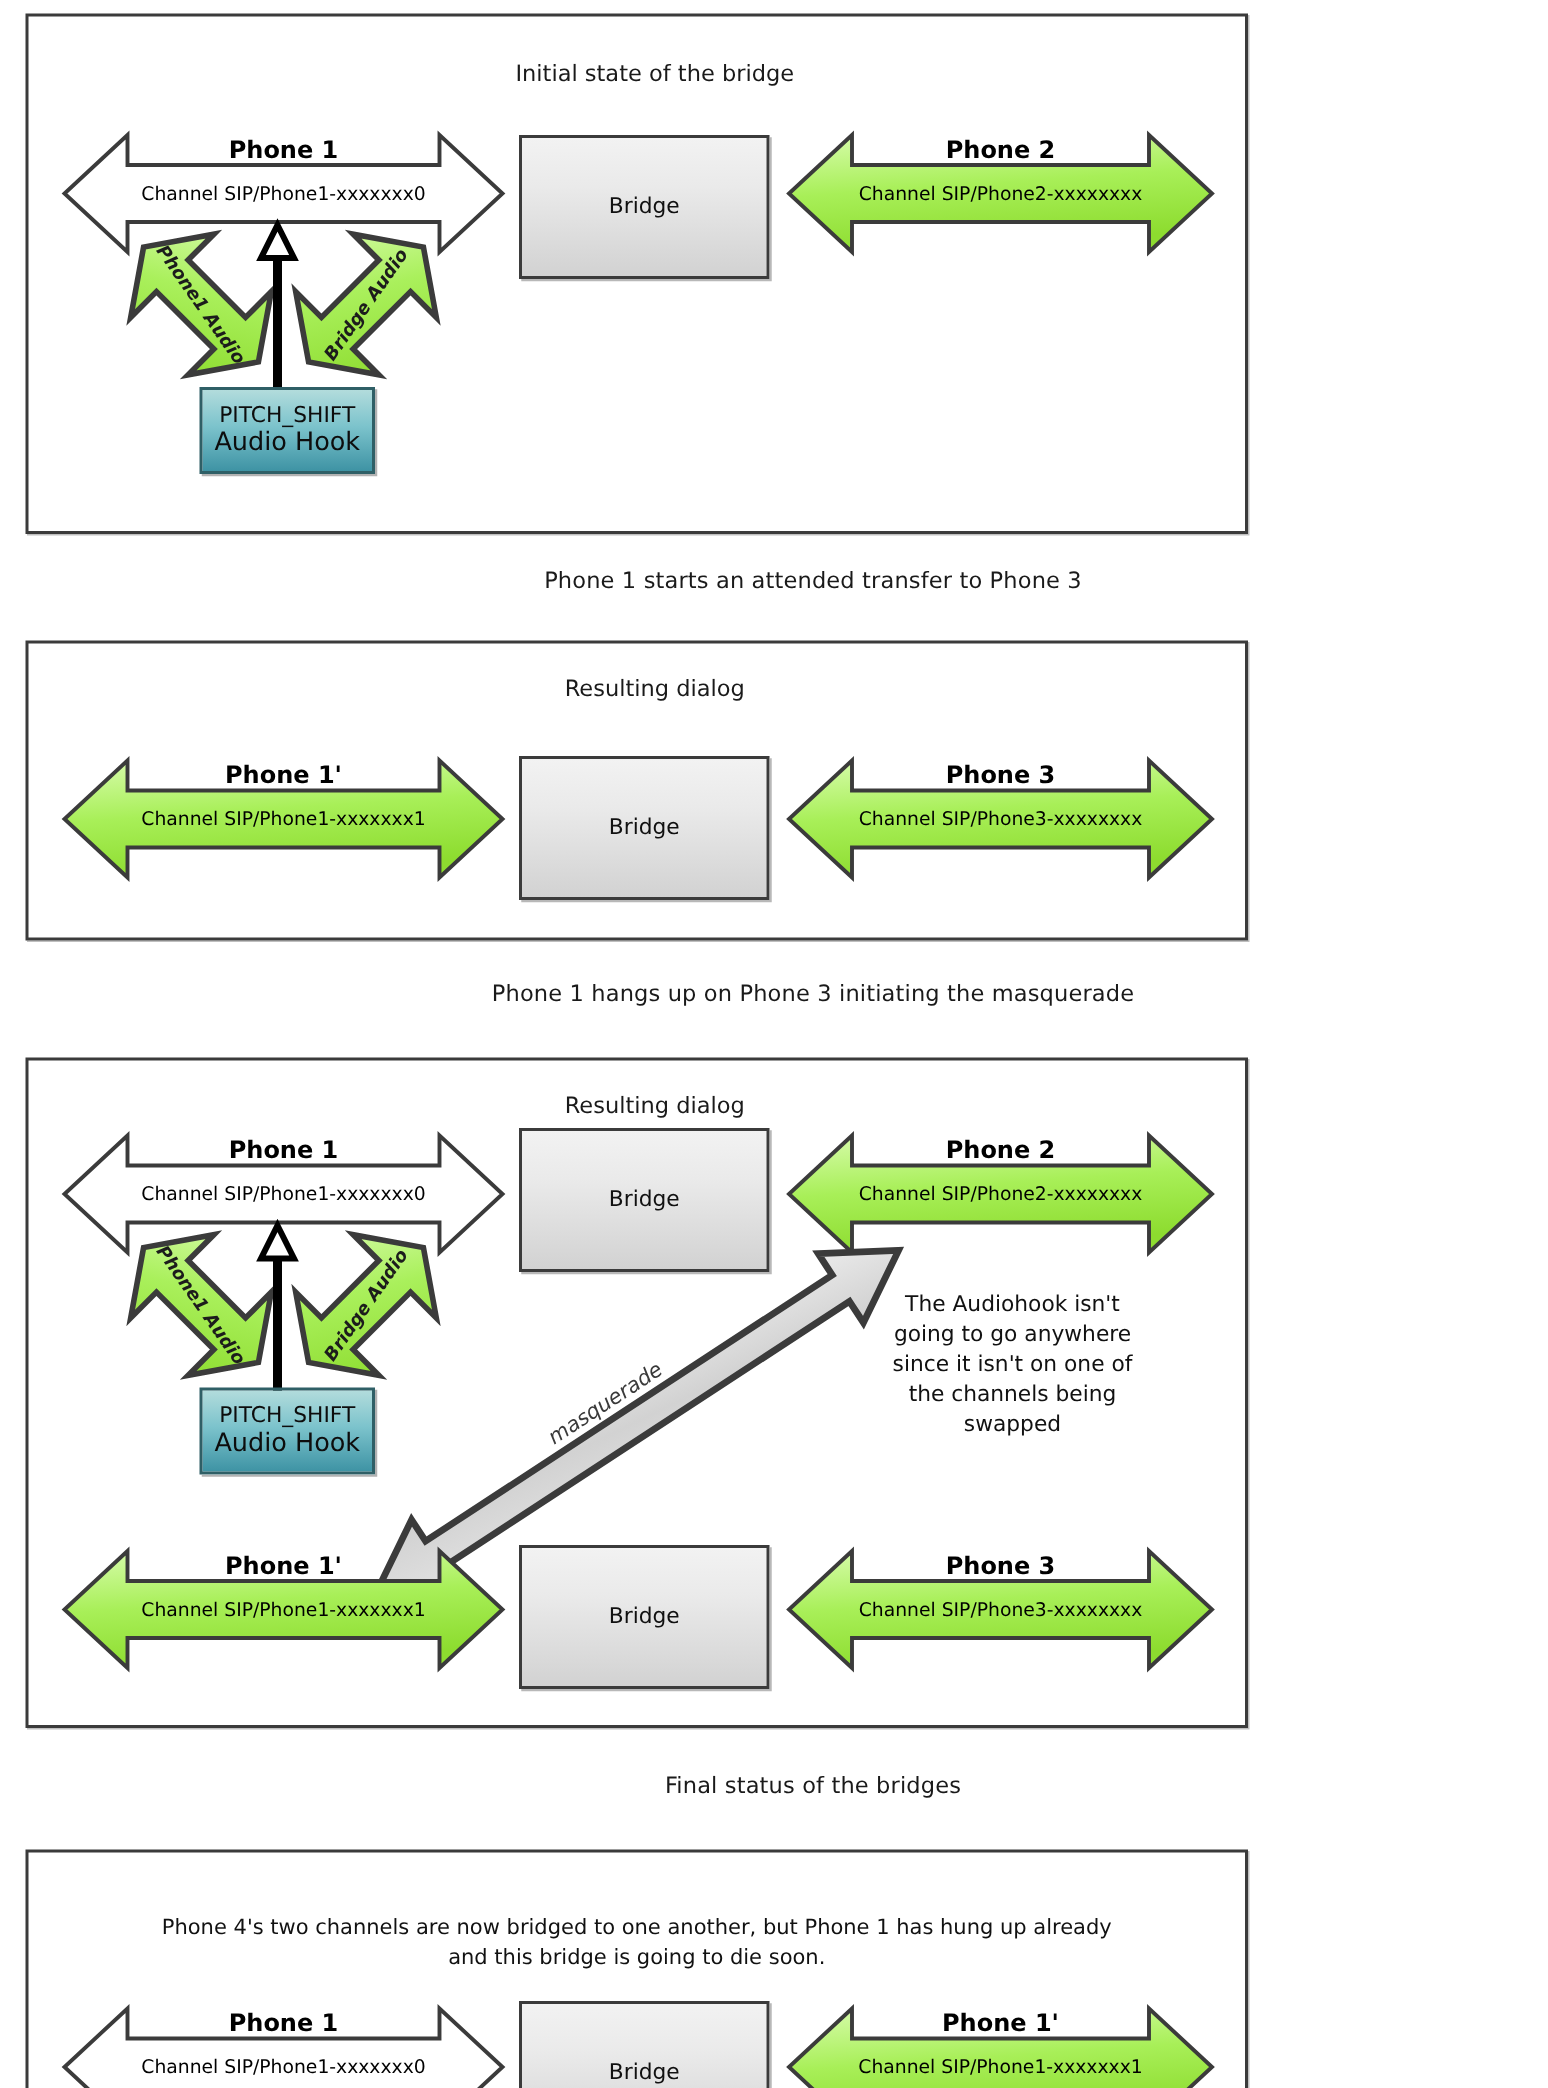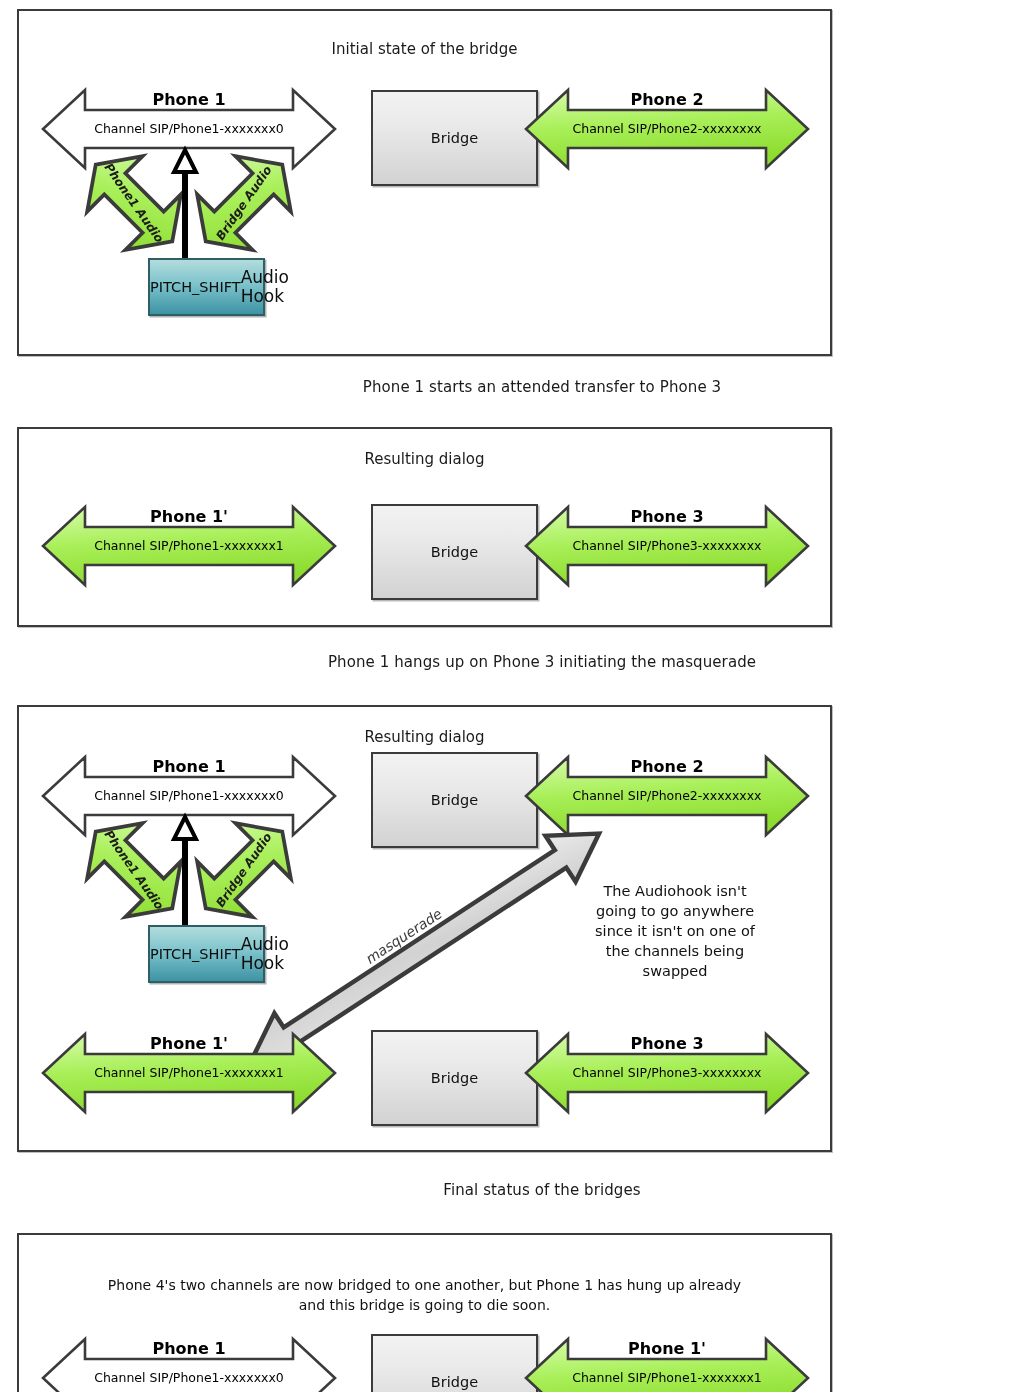--- a/index.html
+++ b/index.html
@@ -15,21 +15,21 @@
     background:#ffffff;
     box-sizing:border-box;
     box-shadow:1px 1px 0 rgba(0,0,0,0.25);
   }
   .caption{
     position:absolute;left:0;width:1032px;text-align:center;
     font-size:15px;color:#1a1a1a;letter-spacing:0.1px;margin-left:26px;
   }
   .panel-title{
     position:absolute;left:0;width:100%;text-align:center;
-    font-size:15px;color:#1a1a1a;
+    font-size:15px;color:#1a1a1a;padding-left:12px;
   }
 
   
   .chan{position:absolute;}
   .chan svg{display:block;position:absolute;left:0;top:0;overflow:visible;}
   .chan .chan-name{
     position:absolute;left:0;width:100%;text-align:center;
     font-weight:bold;font-size:16px;color:#000;
     z-index:3;pointer-events:none;
   }
@@ -41,33 +41,31 @@
 
   
   .bridge{
     position:absolute;
     border:2px solid #3b3b3b;
     background:linear-gradient(to bottom,#f2f2f2 0%,#eaeaea 35%,#d2d2d2 100%);
     box-sizing:border-box;
     display:flex;align-items:center;justify-content:center;
     font-size:14.5px;color:#111;
     box-shadow:1.5px 1.5px 0 rgba(0,0,0,0.28);
-    margin-left:25px;
   }
 
   
   .hook{
     position:absolute;
     border:2px solid #2f5f66;
     background:linear-gradient(to bottom,#b2dcdc 0%,#7cc3cc 45%,#3e93a4 100%);
     box-sizing:border-box;
-    display:flex;align-items:center;justify-content:flex-start;
+    display:flex;flex-direction:column;align-items:center;justify-content:center;
     line-height:1.12;color:#0d0d0d;font-size:14px;
     box-shadow:1.5px 1.5px 0 rgba(0,0,0,0.3);
-    margin-left:15px;
   }
   .hook .l1{font-size:14.5px;}
   .hook .l2{font-size:17px;}
 
   
   .diag{position:absolute;}
   .diag svg{display:block;overflow:visible;}
   .diag .diag-label{
     position:absolute;left:0;top:0;width:100%;height:100%;
     display:flex;align-items:center;justify-content:center;
@@ -304,21 +302,21 @@
         <stop offset="1" stop-color="#ededed"></stop>
       </linearGradient>
     </defs>
     <g transform="rotate(-33.2 210 137.5)">
       <polygon points="48,110 48,127 372,127 372,110 418,137.5 372,165 372,148 48,148 48,165 2,137.5" fill="url(#gMq)" stroke="#3b3b3b" stroke-width="4.5" stroke-linejoin="miter"></polygon>
     </g>
   </svg>
   <div class="masq-label" style="left:145px;top:118px;transform:rotate(-33.2deg);transform-origin:center;">masquerade</div>
 </div>
 
-<div class="note" style="left:560px;top:881px;width:230px;white-space:pre-line;">The Audiohook isn't
+<div class="note" style="left:560px;top:860px;width:230px;white-space:pre-line;">The Audiohook isn't
 going to go anywhere
 since it isn't on one of
 the channels being
 swapped</div>
 
 <div class="chan" style="left:41px;top:1032px;width:296px;height:82px;">
   <svg width="296" height="82" viewBox="0 0 296 82">
     <defs>
       <linearGradient id="gG5" x1="0" y1="0" x2="0.25" y2="1">
         <stop offset="0" stop-color="#d8fcad"></stop>

